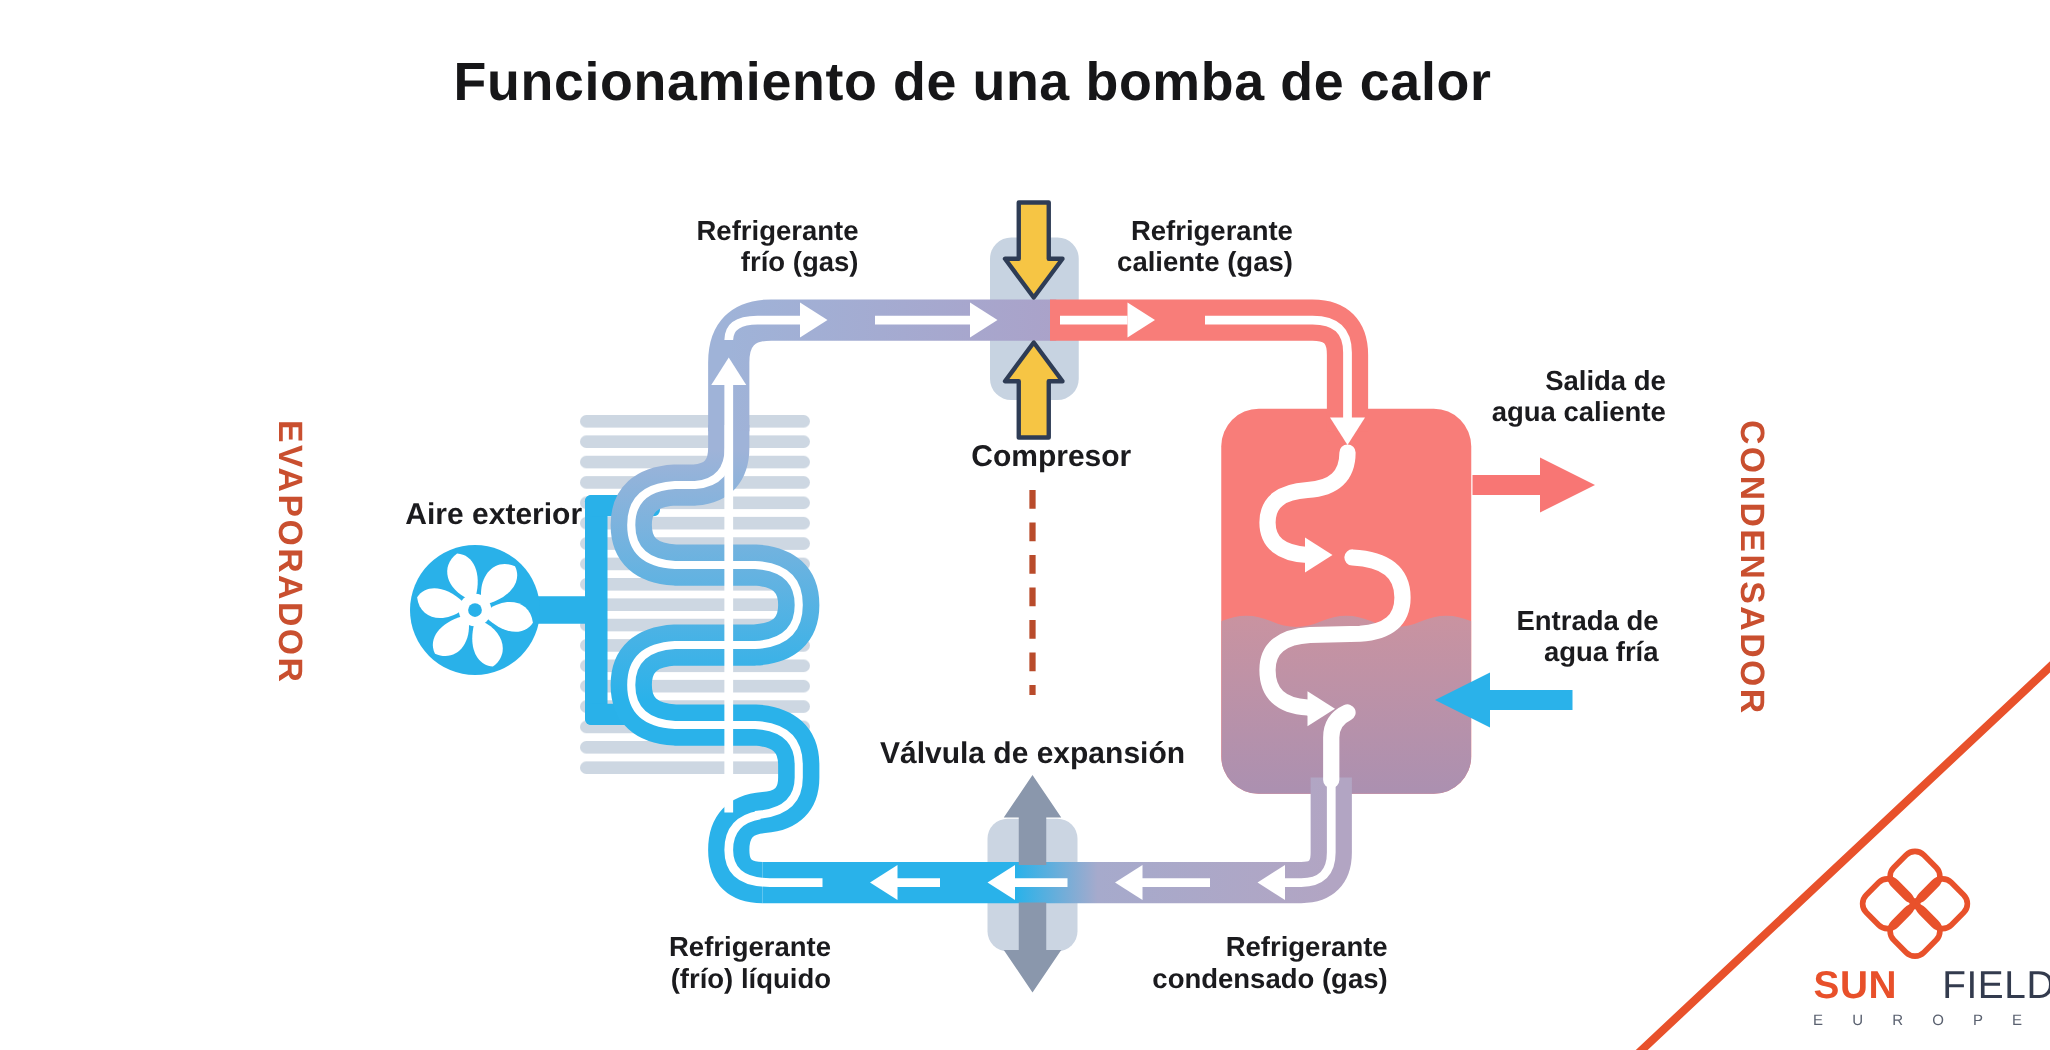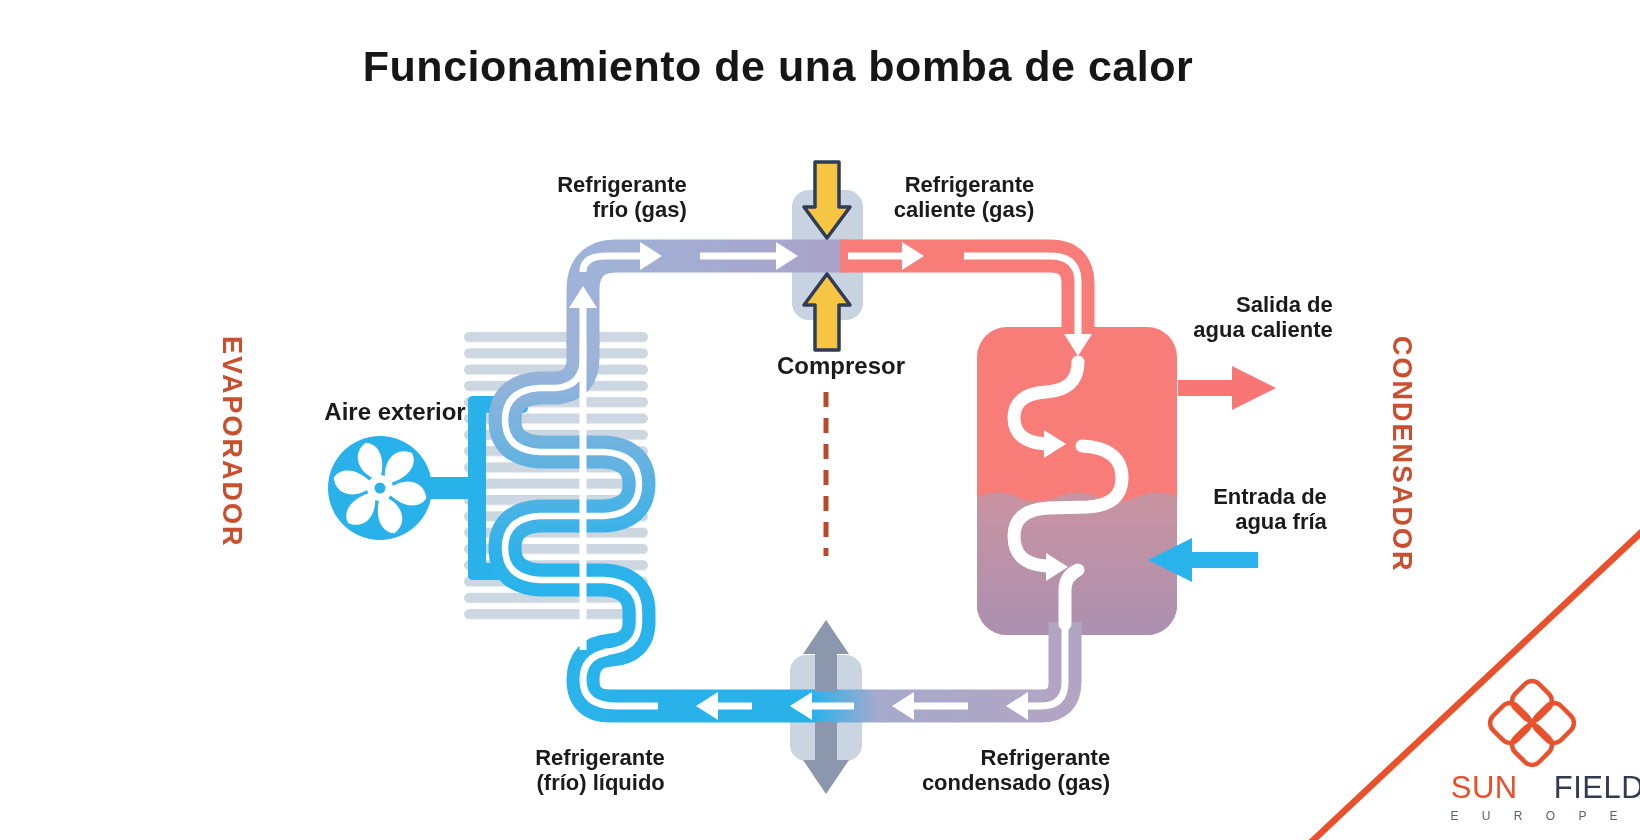--- a/index.html
+++ b/index.html
@@ -19,21 +19,21 @@
   .label.md{font-size:24px;}
   .vlabel{
     position:absolute;writing-mode:vertical-rl;font-weight:700;font-size:27px;
     letter-spacing:2px;color:#c94f2f;white-space:nowrap;
   }
   .logo-text{
     position:absolute;left:1534px;top:770px;transform:translateX(-50%);
     text-align:center;white-space:nowrap;
   }
   .logo-main{font-size:31px;letter-spacing:.5px;}
-  .logo-sun{font-weight:400;color:#e8502a;margin-left:48px;}
+  .logo-sun{font-weight:700;color:#e8502a;margin-left:48px;}
   .logo-fields{font-weight:500;color:#333b4e;margin-left:36px;}
   .logo-europe{
     margin-top:3px;font-size:12px;font-weight:500;color:#5a6170;
     letter-spacing:10px;padding-left:10px;
   }
 </style>
 </head>
 <body>
 
 <div class="stage">
@@ -183,20 +183,21 @@
   <div class="title">Funcionamiento de una bomba de calor</div>
 
   <div class="vlabel" style="left:216px;top:336px;">EVAPORADOR</div>
   <div class="vlabel" style="left:1386px;top:336px;">CONDENSADOR</div>
 
   <div class="label" style="left:622px;top:172px;">Refrigerante
 frío (gas)</div>
   <div class="label" style="left:964px;top:172px;">Refrigerante
 caliente (gas)</div>
   <div class="label md" style="left:841px;top:352px;">Compresor</div>
+  <div class="label md" style="left:826px;top:589px;white-space:nowrap;">Válvula de expansión</div>
   <div class="label md" style="left:372px;top:398px;white-space:nowrap;margin-left:23px;">Aire exterior</div>
   <div class="label" style="left:600px;top:745px;">Refrigerante
 (frío) líquido</div>
   <div class="label" style="left:1016px;top:745px;">Refrigerante
 condensado (gas)</div>
   <div class="label" style="left:1270px;top:484px;">Entrada de
 agua fría</div>
   <div class="label" style="left:1263px;top:292px;">Salida de
 agua caliente</div>
 

